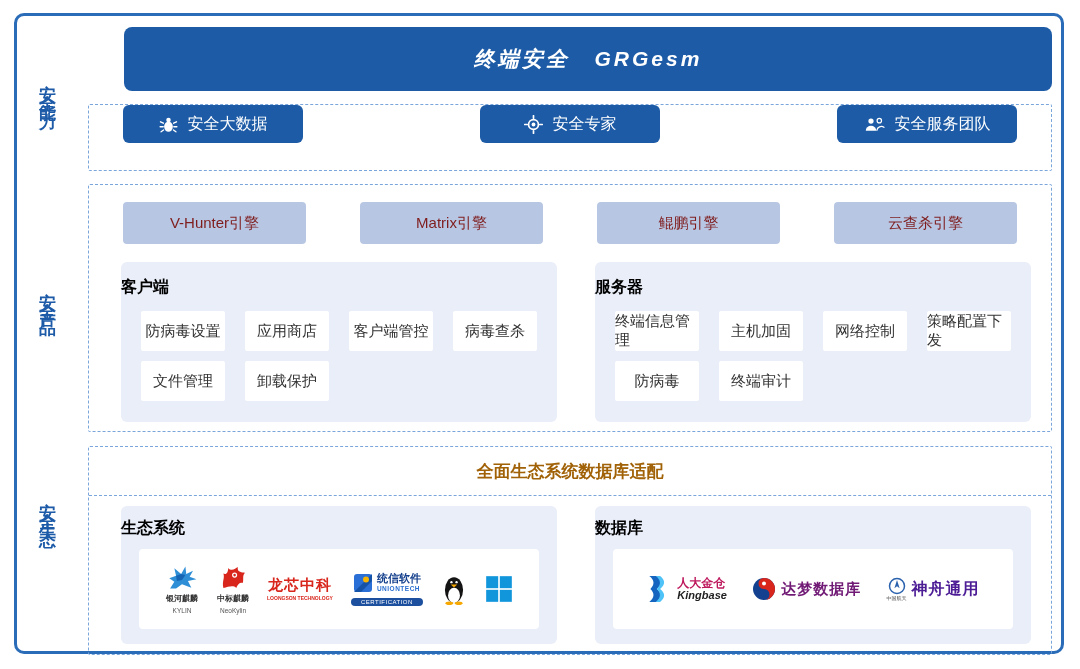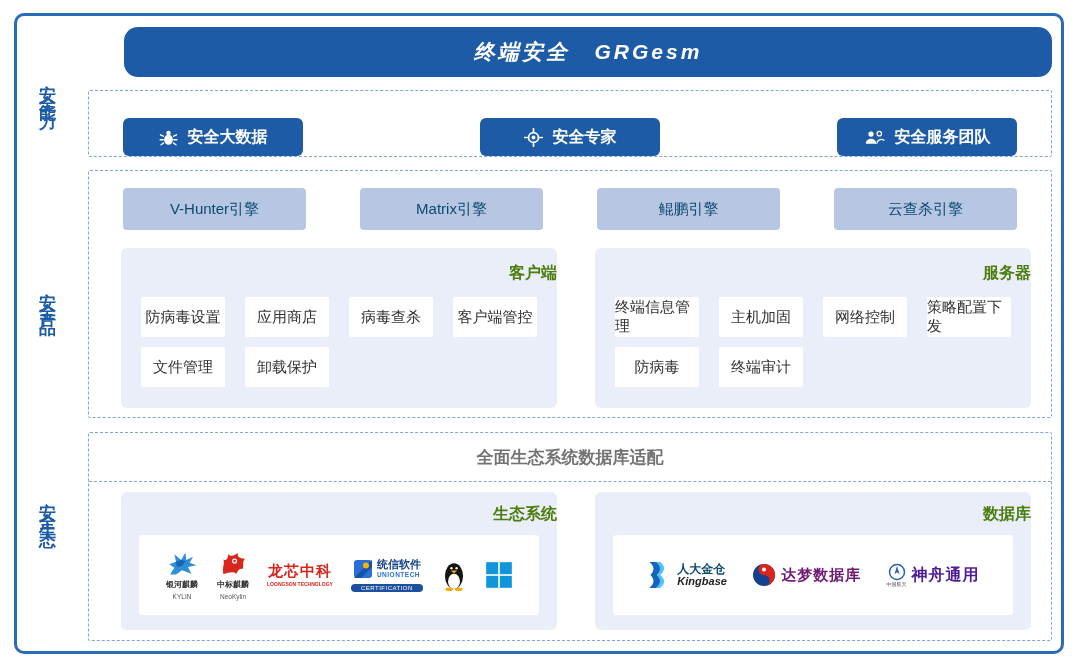--- a/index.html
+++ b/index.html
@@ -14,65 +14,65 @@
   }
   .side-label {
     position: absolute; left: 36px; writing-mode: vertical-rl; text-orientation: upright;
     font-size: 17px; font-weight: bold; color: #1d5ba8; letter-spacing: 9px;
   }
   #side1 { top: 72px; } #side2 { top: 280px; } #side3 { top: 490px; }
 
   .content { position: absolute; left: 88px; top: 27px; width: 964px; }
 
   .banner {
-    height: 50px; background: #1d5ba6; border-radius: 14px;
+    height: 64px; background: #1d5ba6; border-radius: 8px;
     display: flex; align-items: center; justify-content: center; margin-left: 36px;
   }
   .banner span {
     color: #fff; font-size: 21px; font-weight: bold; font-style: italic;
     letter-spacing: 3px; word-spacing: 16px;
   }
 
   .sec { border: 1px dashed #7ba6dc; border-radius: 2px; }
   .sec1 {
     margin-top: 13px; height: 67px;
-    display: flex; align-items: flex-end; justify-content: space-between; padding: 0 34px; font-weight: bold;
+    display: flex; align-items: flex-start; justify-content: space-between; padding: 0 34px;
   }
   .cap-btn {
     height: 38px; min-width: 180px; background: #1d5ba6; border-radius: 6px;
     display: flex; align-items: center; justify-content: center; gap: 10px;
     color: #fff; font-size: 16px; padding: 0 22px; cursor: pointer;
   }
   .cap-btn svg { flex: 0 0 auto; }
 
   .sec2 { margin-top: 13px; height: 248px; padding-top: 17px; }
   .engine-row { display: flex; justify-content: space-between; padding: 0 34px; }
   .engine {
     width: 183px; height: 42px; background: #b7c6e3; border-radius: 4px;
     display: flex; align-items: center; justify-content: center;
-    font-size: 15px; color: #0c4a6e;
+    font-size: 15px; color: #7f1d1d;
   }
   .panel-row { display: flex; gap: 38px; padding: 0 20px 0 32px; margin-top: 18px; }
   .panel { flex: 1; height: 160px; background: #e9eef8; border-radius: 6px; }
   .panel-title {
-    text-align: right; color: #4d7c0f; font-weight: bold; font-size: 16px;
+    text-align: left; color: #000000; font-weight: bold; font-size: 16px;
     padding: 15px 0 13px;
   }
   .card-grid { display: grid; grid-template-columns: repeat(4, 1fr); gap: 10px 20px; padding: 0 20px; }
   .card {
     background: #fff; height: 40px; border-radius: 2px;
     display: flex; align-items: center; justify-content: center;
     font-size: 15px; color: #333;
   }
 
   .sec3 { margin-top: 14px; height: 209px; }
   .adapt-title {
     height: 49px; border-bottom: 1px dashed #7ba6dc;
     display: flex; align-items: center; justify-content: center;
-    font-size: 17px; font-weight: bold; color: #737373;
+    font-size: 17px; font-weight: bold; color: #a16207;
   }
   .eco-row { display: flex; gap: 38px; padding: 0 20px 0 32px; margin-top: 10px; }
   .eco-panel { flex: 1; height: 138px; background: #e9eef8; border-radius: 6px; }
   .eco-panel .panel-title { padding: 12px 0 10px; }
   .logo-box {
     background: #fff; border-radius: 4px; margin: 0 18px; height: 80px;
     display: flex; align-items: center; justify-content: space-evenly; padding: 0 8px;
   }
   .logo { display: flex; flex-direction: column; align-items: center; gap: 3px; }
   .logo-cn { font-size: 8px; font-weight: bold; color: #333; line-height: 1.15; white-space: nowrap; }
@@ -80,21 +80,21 @@
   .loongson .lg-cn { font-size: 15px; font-weight: 900; color: #d8261c; letter-spacing: 1px; line-height: 1; }
   .loongson .lg-en { font-size: 5px; font-weight: bold; color: #d8261c; white-space: nowrap; }
   .uniontech-top { display: flex; align-items: center; gap: 4px; }
   .uniontech-name { font-size: 11px; font-weight: bold; color: #15408c; line-height: 1.05; }
   .uniontech-en { font-size: 6.5px; font-weight: bold; color: #2a6fd0; letter-spacing: .5px; }
   .cert-pill {
     margin-top: 2px; background: #1c4f9e; color: #fff; font-size: 6px; letter-spacing: .5px;
     border-radius: 7px; padding: 1px 10px; white-space: nowrap;
   }
   .logo-row { display: flex; align-items: center; gap: 5px; }
-  .kb-cn { font-size: 12px; font-weight: bold; color: #0c4a6e; line-height: 1.05; }
+  .kb-cn { font-size: 12px; font-weight: bold; color: #be185d; line-height: 1.05; }
   .kb-en { font-size: 11px; font-weight: bold; font-style: italic; color: #222; line-height: 1.05; }
   .dm-name { font-size: 15px; font-weight: 900; color: #701a75; letter-spacing: 1px; }
   .st-badge { display: flex; flex-direction: column; align-items: center; }
   .st-casc { font-size: 5px; color: #444; white-space: nowrap; }
   .st-name { font-size: 16px; font-weight: 900; color: #4c1d95; letter-spacing: 1px; }
 </style>
 </head>
 <body>
 
 <div class="stage">
@@ -156,22 +156,22 @@
         <div class="engine">Matrix引擎</div>
         <div class="engine">鲲鹏引擎</div>
         <div class="engine">云查杀引擎</div>
       </div>
       <div class="panel-row">
         <div class="panel">
           <div class="panel-title">客户端</div>
           <div class="card-grid">
             <div class="card">防病毒设置</div>
             <div class="card">应用商店</div>
+            <div class="card">客户端管控</div>
             <div class="card">病毒查杀</div>
-            <div class="card">客户端管控</div>
             <div class="card">文件管理</div>
             <div class="card">卸载保护</div>
           </div>
         </div>
         <div class="panel">
           <div class="panel-title">服务器</div>
           <div class="card-grid">
             <div class="card">终端信息管理</div>
             <div class="card">主机加固</div>
             <div class="card">网络控制</div>

